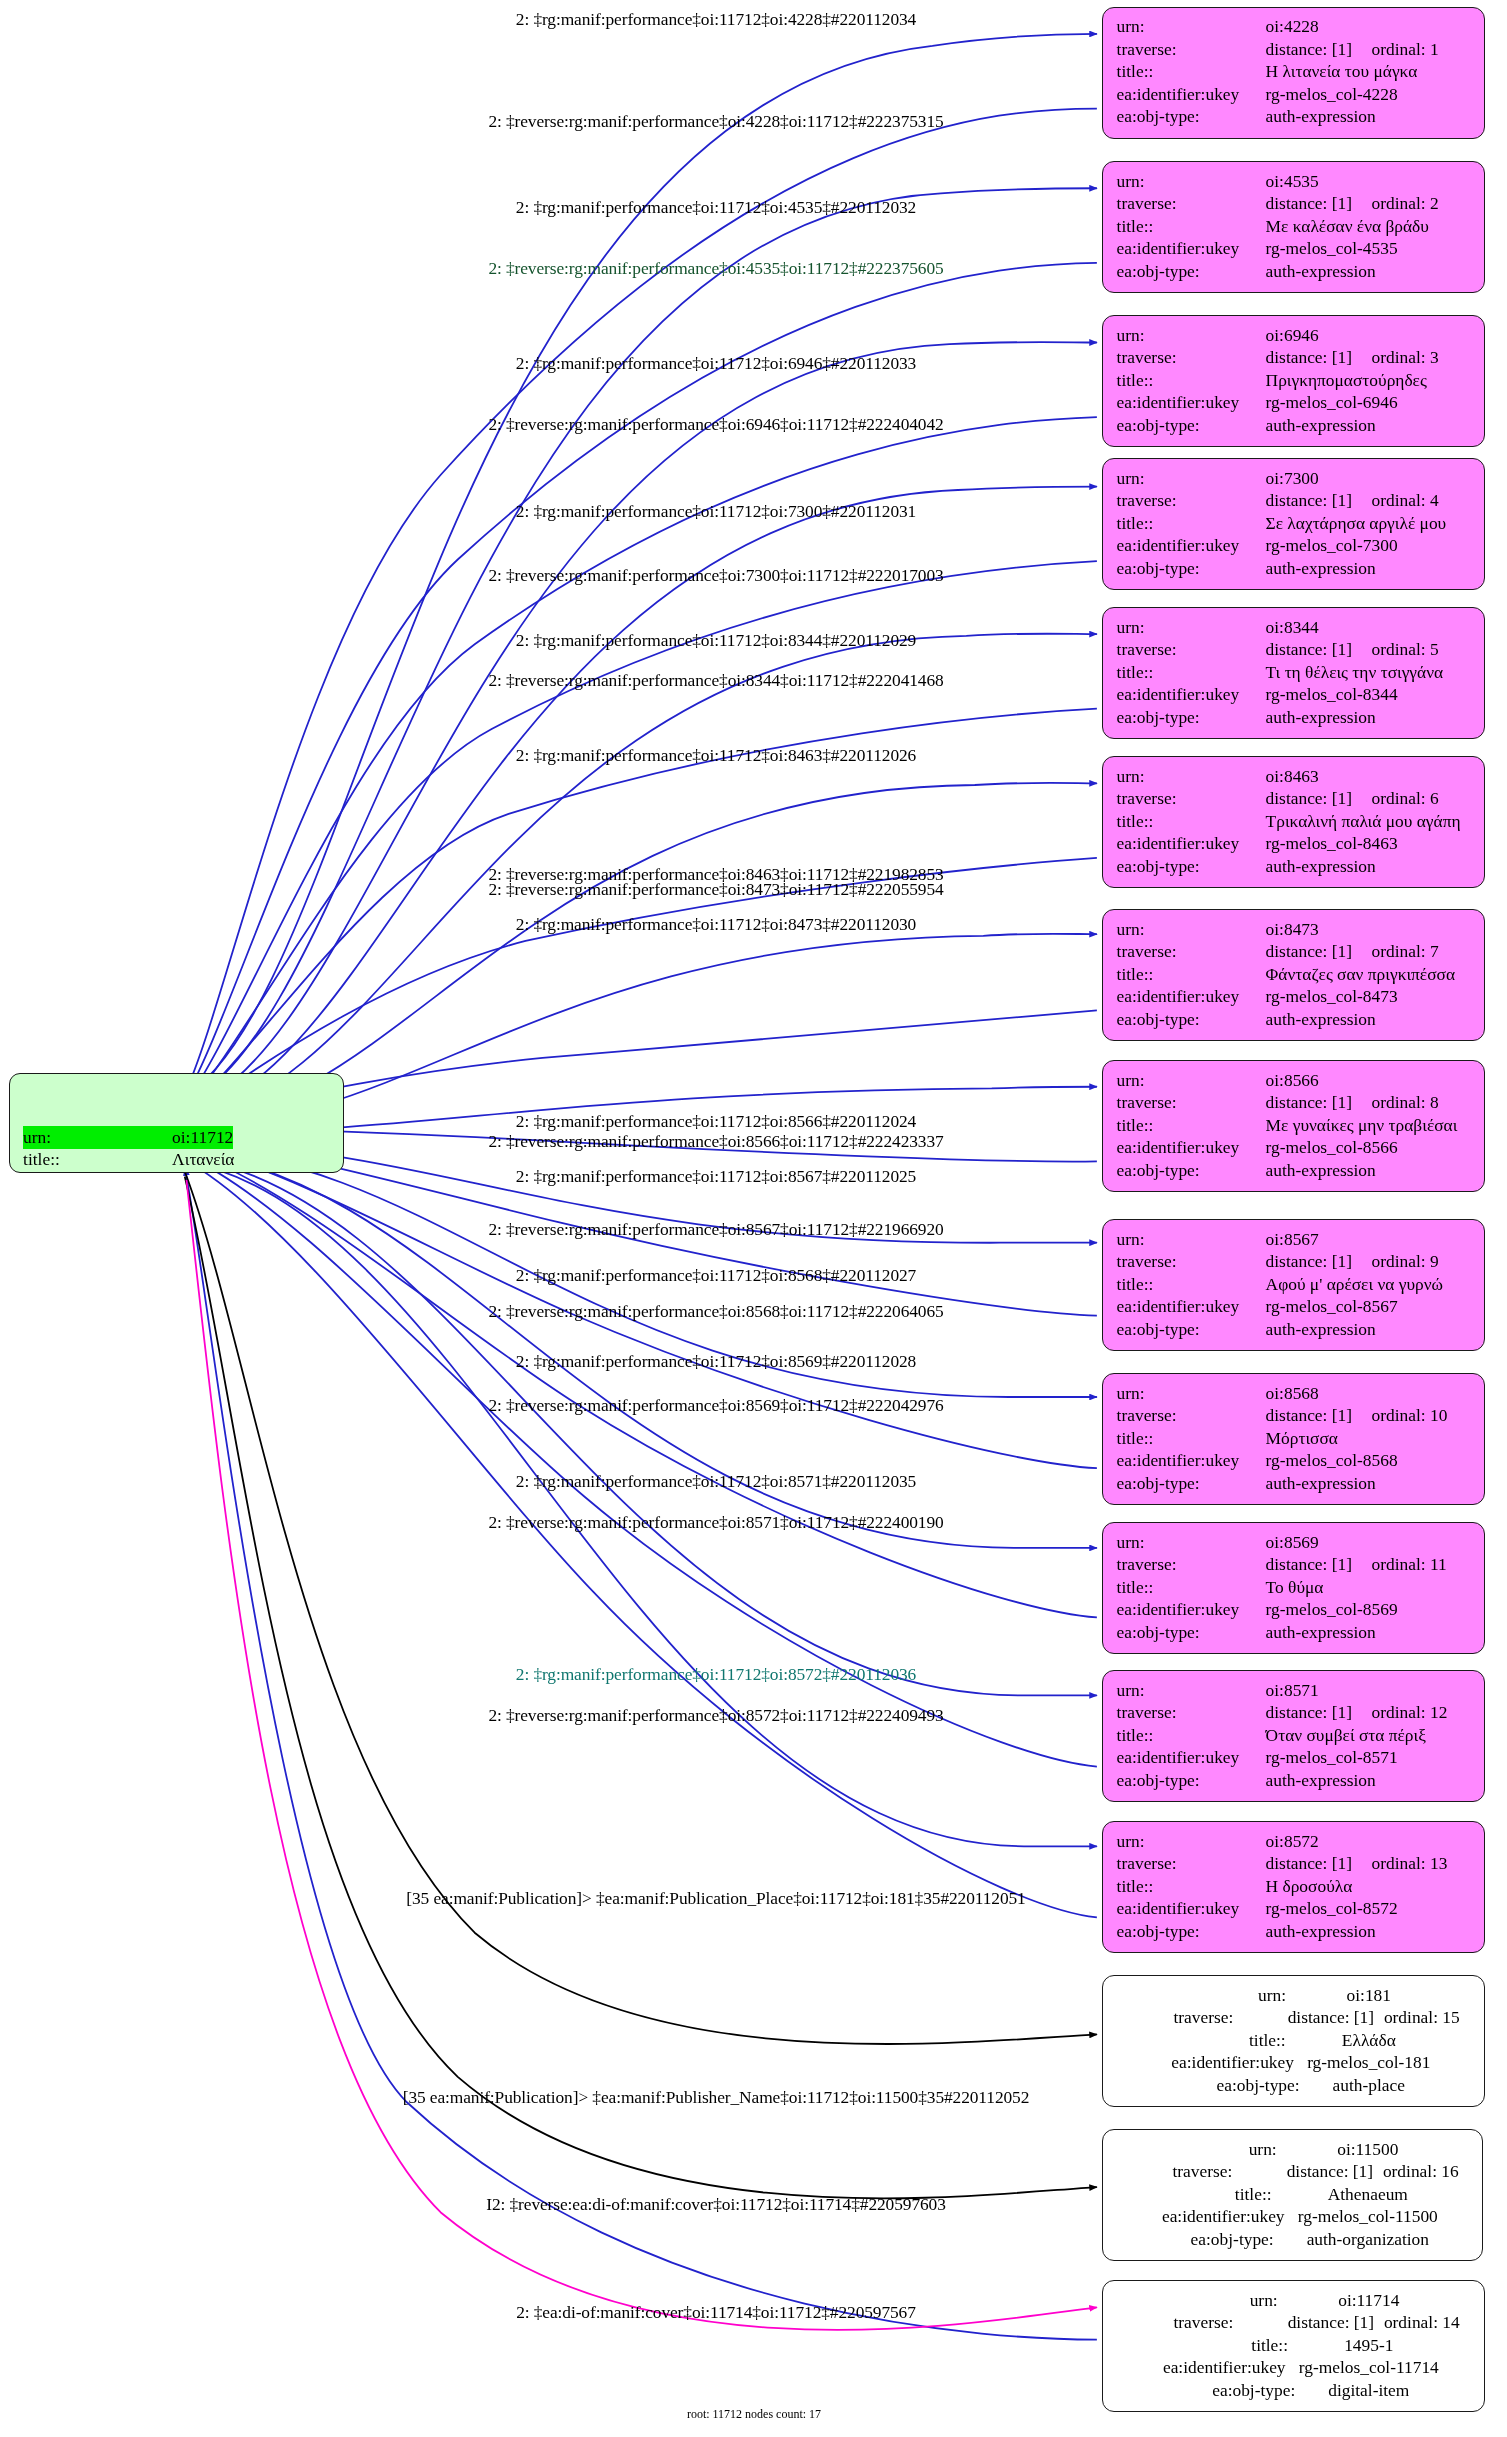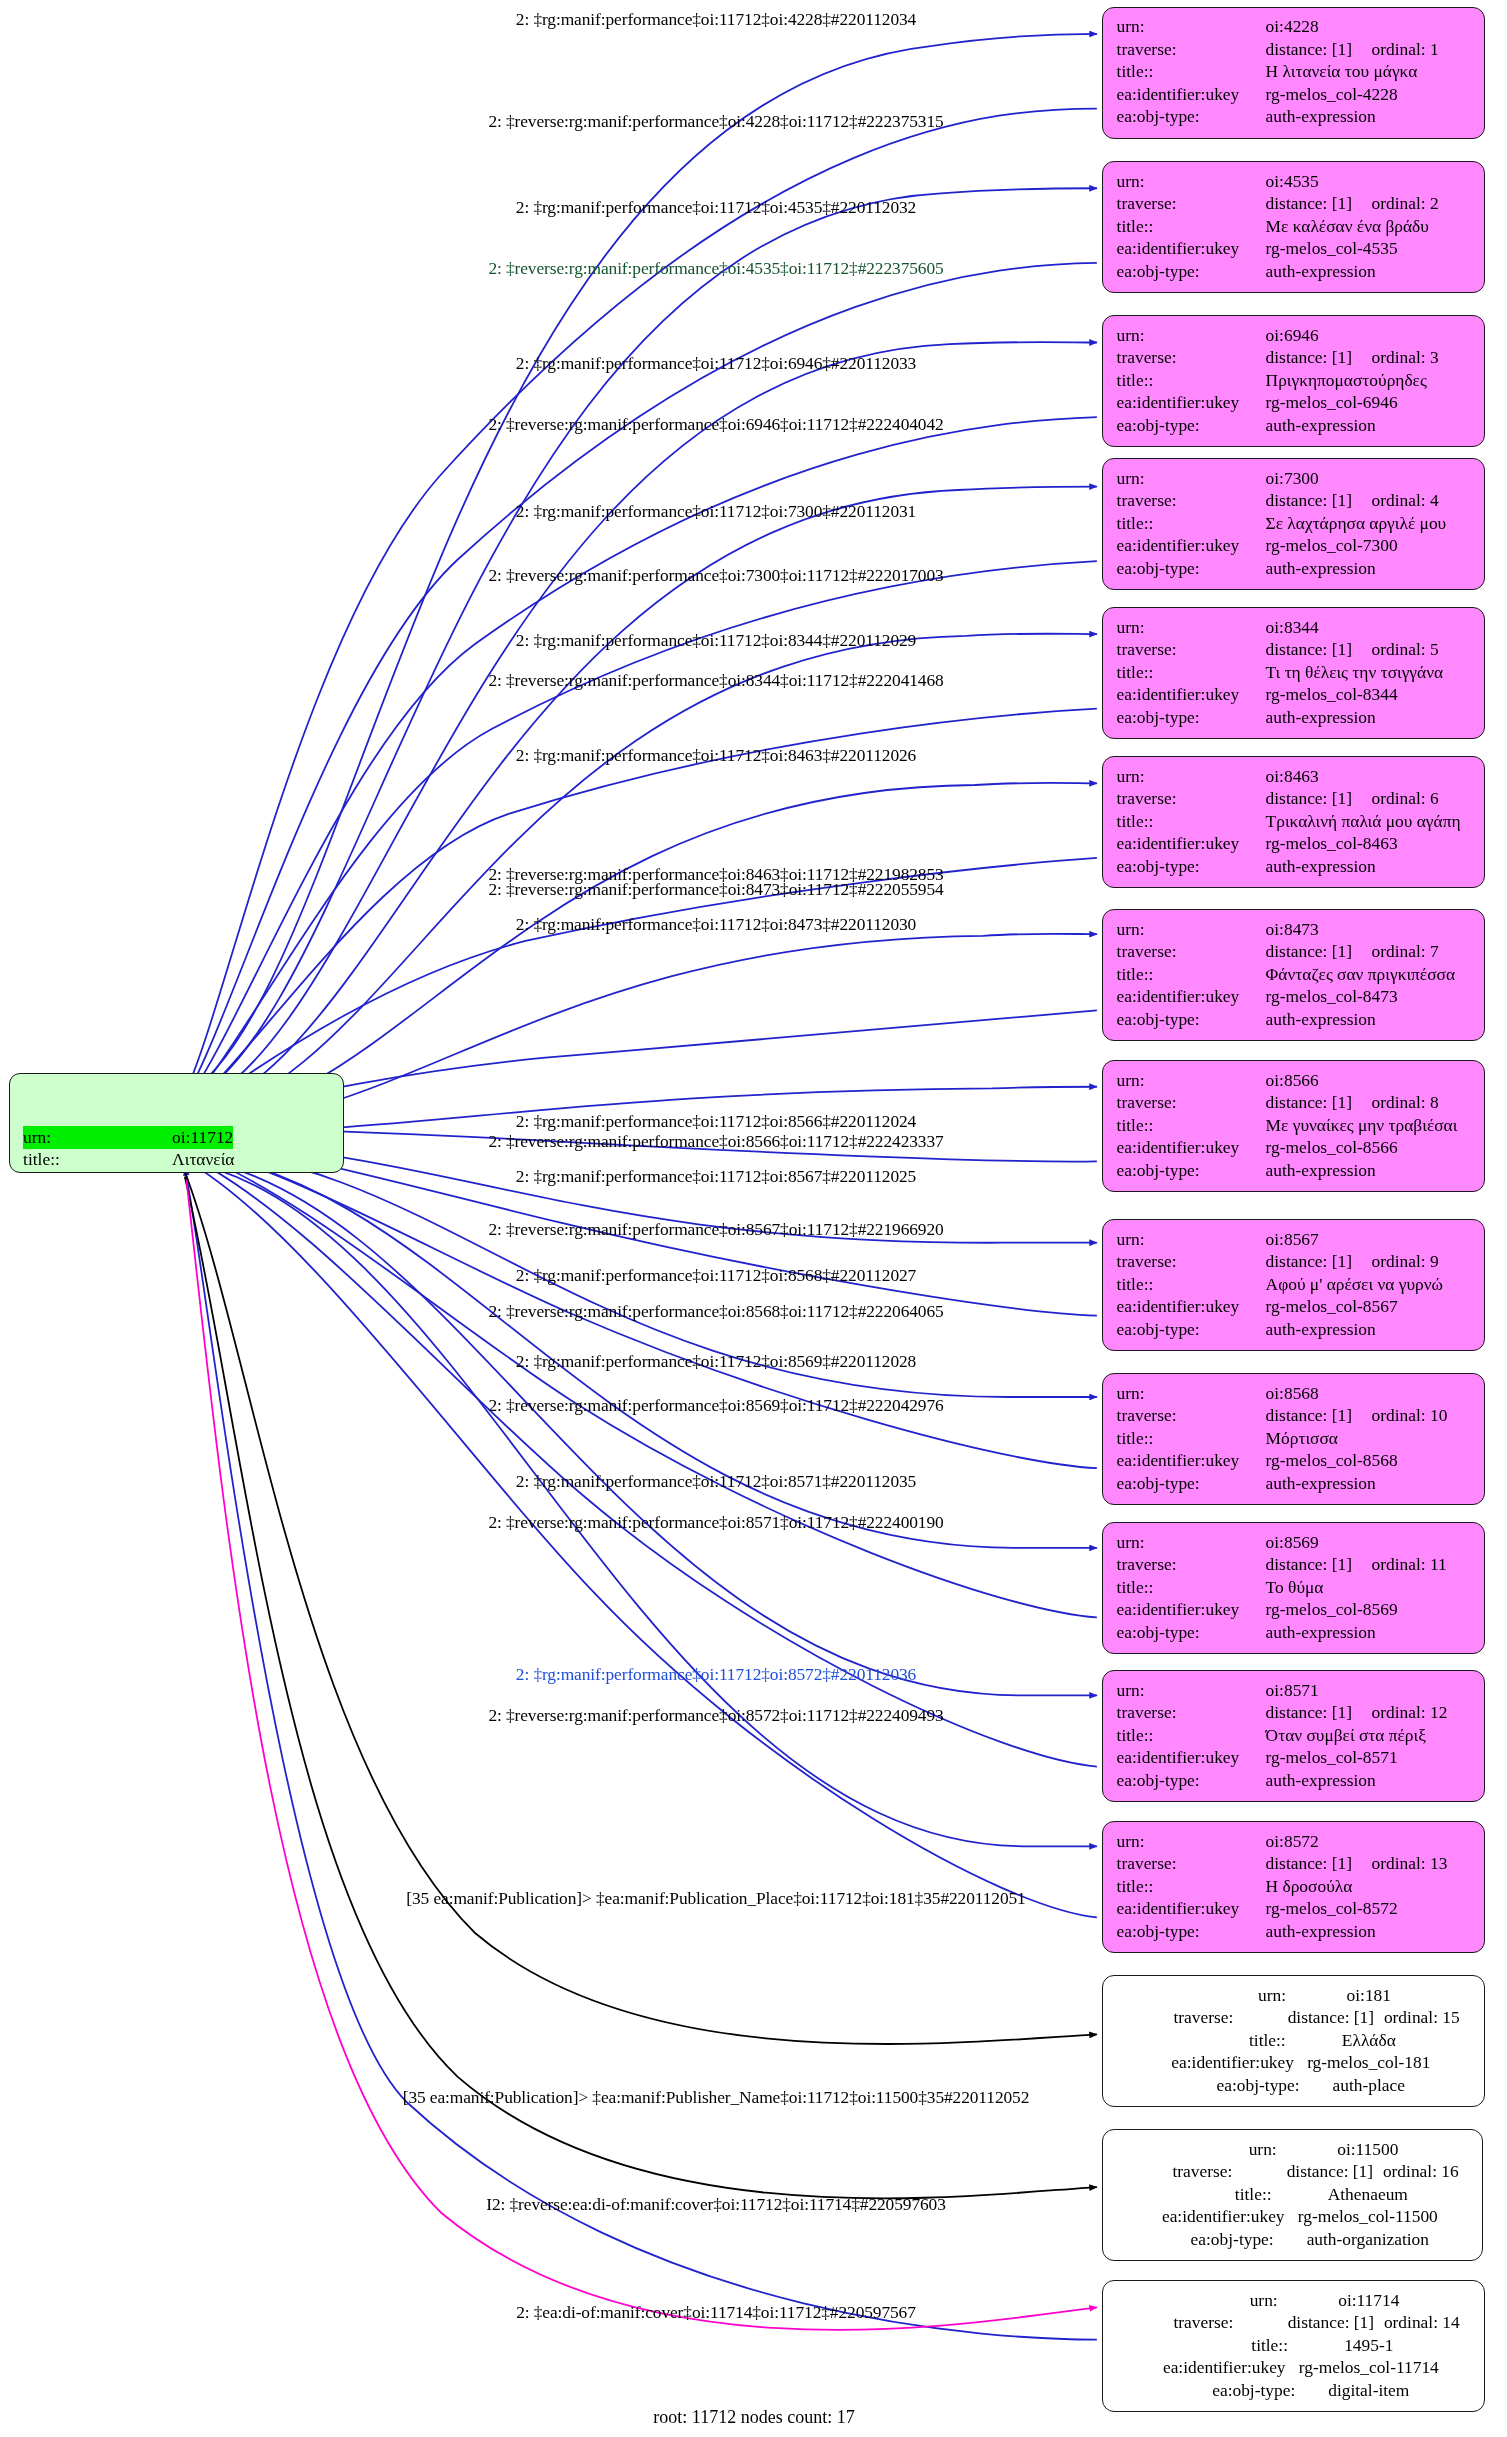--- a/index.html
+++ b/index.html
@@ -63,21 +63,21 @@
   .elabel {
     position: absolute;
     font-size: 17.4px;
     color: #000000;
     white-space: nowrap;
     transform: translateX(-50%);
     letter-spacing: -0.1px;
   }
   .footer-label {
     position: absolute;
-    font-size: 18px;
+    font-size: 12px;
     color: #000000;
     white-space: nowrap;
     transform: translateX(-50%);
   }
 </style>
 </head>
 <body>
 
 <div id="graph">
 
@@ -275,21 +275,21 @@
       <div class="elabel" style="left: 716px; top: 1111px; color: rgb(0, 0, 0);">2: ‡rg:manif:performance‡oi:11712‡oi:8566‡#220112024</div>
       <div class="elabel" style="left: 716px; top: 1131px; color: rgb(0, 0, 0);">2: ‡reverse:rg:manif:performance‡oi:8566‡oi:11712‡#222423337</div>
       <div class="elabel" style="left: 716px; top: 1166px; color: rgb(0, 0, 0);">2: ‡rg:manif:performance‡oi:11712‡oi:8567‡#220112025</div>
       <div class="elabel" style="left: 716px; top: 1219px; color: rgb(0, 0, 0);">2: ‡reverse:rg:manif:performance‡oi:8567‡oi:11712‡#221966920</div>
       <div class="elabel" style="left: 716px; top: 1265px; color: rgb(0, 0, 0);">2: ‡rg:manif:performance‡oi:11712‡oi:8568‡#220112027</div>
       <div class="elabel" style="left: 716px; top: 1301px; color: rgb(0, 0, 0);">2: ‡reverse:rg:manif:performance‡oi:8568‡oi:11712‡#222064065</div>
       <div class="elabel" style="left: 716px; top: 1351px; color: rgb(0, 0, 0);">2: ‡rg:manif:performance‡oi:11712‡oi:8569‡#220112028</div>
       <div class="elabel" style="left: 716px; top: 1395px; color: rgb(0, 0, 0);">2: ‡reverse:rg:manif:performance‡oi:8569‡oi:11712‡#222042976</div>
       <div class="elabel" style="left: 716px; top: 1471px; color: rgb(0, 0, 0);">2: ‡rg:manif:performance‡oi:11712‡oi:8571‡#220112035</div>
       <div class="elabel" style="left: 716px; top: 1512px; color: rgb(0, 0, 0);">2: ‡reverse:rg:manif:performance‡oi:8571‡oi:11712‡#222400190</div>
-      <div class="elabel" style="left: 716px; top: 1664px; color: #1d4ed8;">2: ‡rg:manif:performance‡oi:11712‡oi:8572‡#220112036</div>
+      <div class="elabel" style="left: 716px; top: 1664px; color: #0f766e;">2: ‡rg:manif:performance‡oi:11712‡oi:8572‡#220112036</div>
       <div class="elabel" style="left: 716px; top: 1705px; color: rgb(0, 0, 0);">2: ‡reverse:rg:manif:performance‡oi:8572‡oi:11712‡#222409493</div>
       <div class="elabel" style="left: 716px; top: 1888px; color: rgb(0, 0, 0);">[35 ea:manif:Publication]&gt; ‡ea:manif:Publication_Place‡oi:11712‡oi:181‡35#220112051</div>
       <div class="elabel" style="left: 716px; top: 2087px; color: rgb(0, 0, 0);">[35 ea:manif:Publication]&gt; ‡ea:manif:Publisher_Name‡oi:11712‡oi:11500‡35#220112052</div>
       <div class="elabel" style="left: 716px; top: 2194px; color: rgb(0, 0, 0);">I2: ‡reverse:ea:di-of:manif:cover‡oi:11712‡oi:11714‡#220597603</div>
       <div class="elabel" style="left: 716px; top: 2302px; color: rgb(0, 0, 0);">2: ‡ea:di-of:manif:cover‡oi:11714‡oi:11712‡#220597567</div>
     </div>
 
   <div class="footer-label" style="left:754px; top:2407px;">root: 11712 nodes count: 17</div>
 </div>
 

